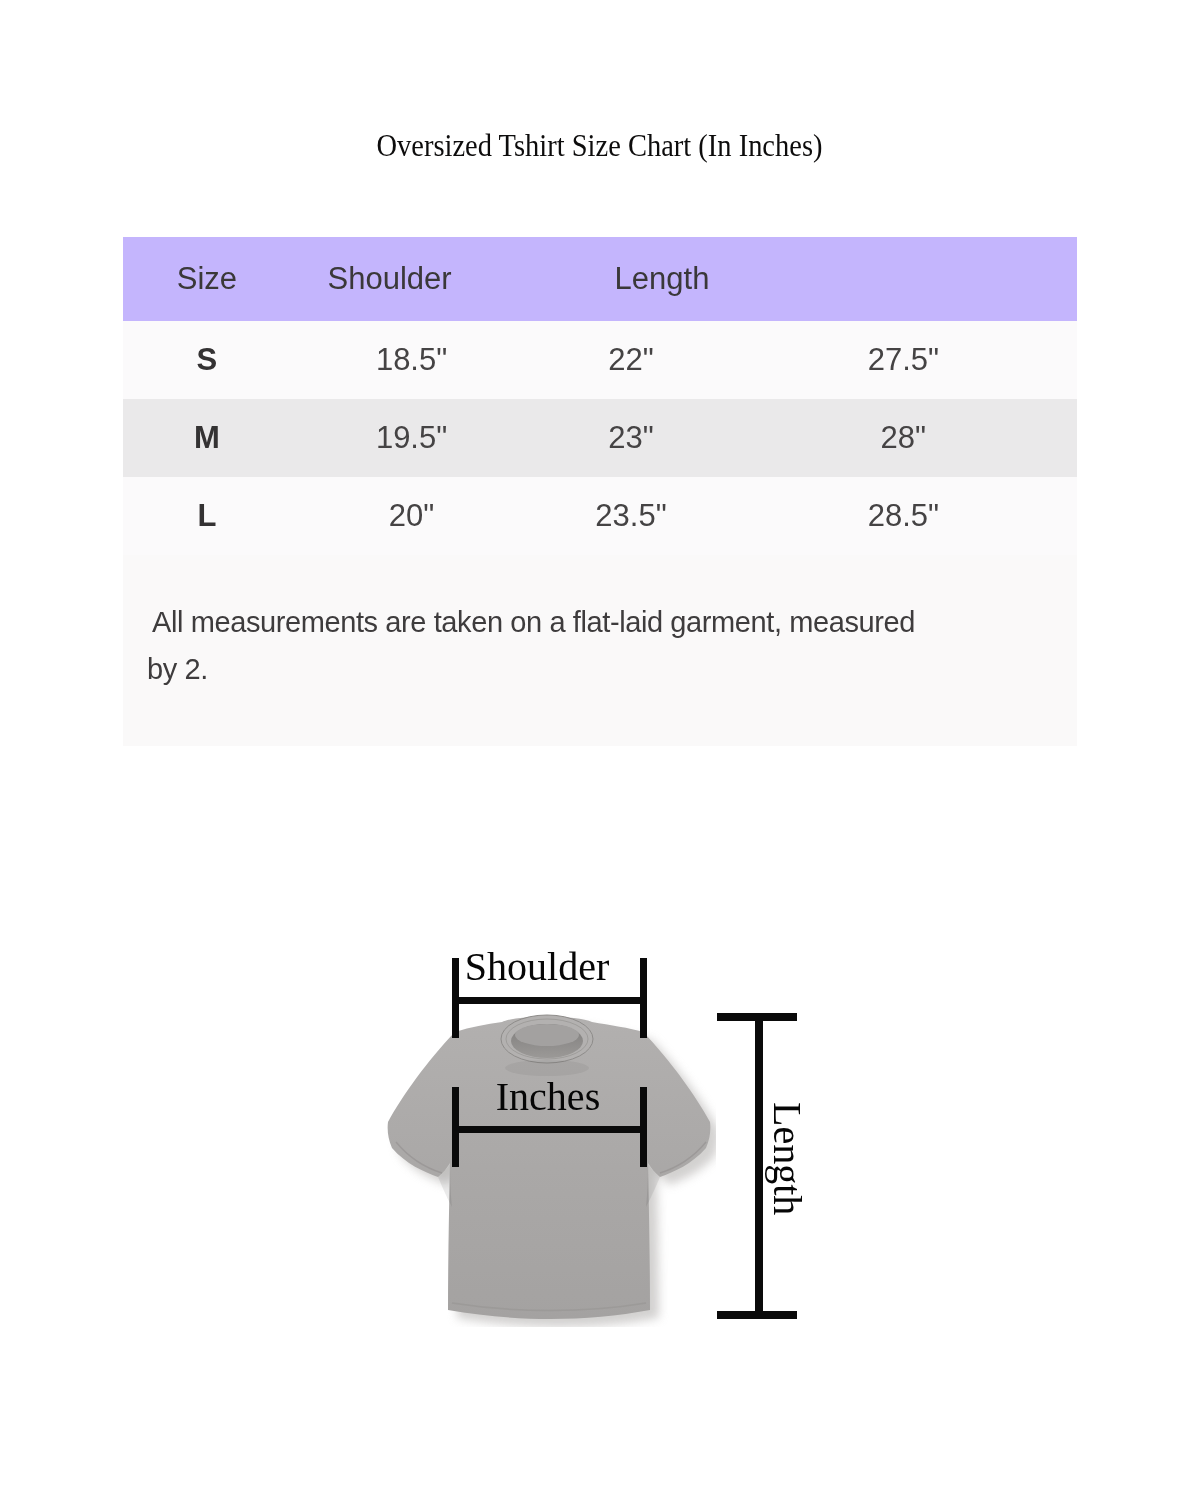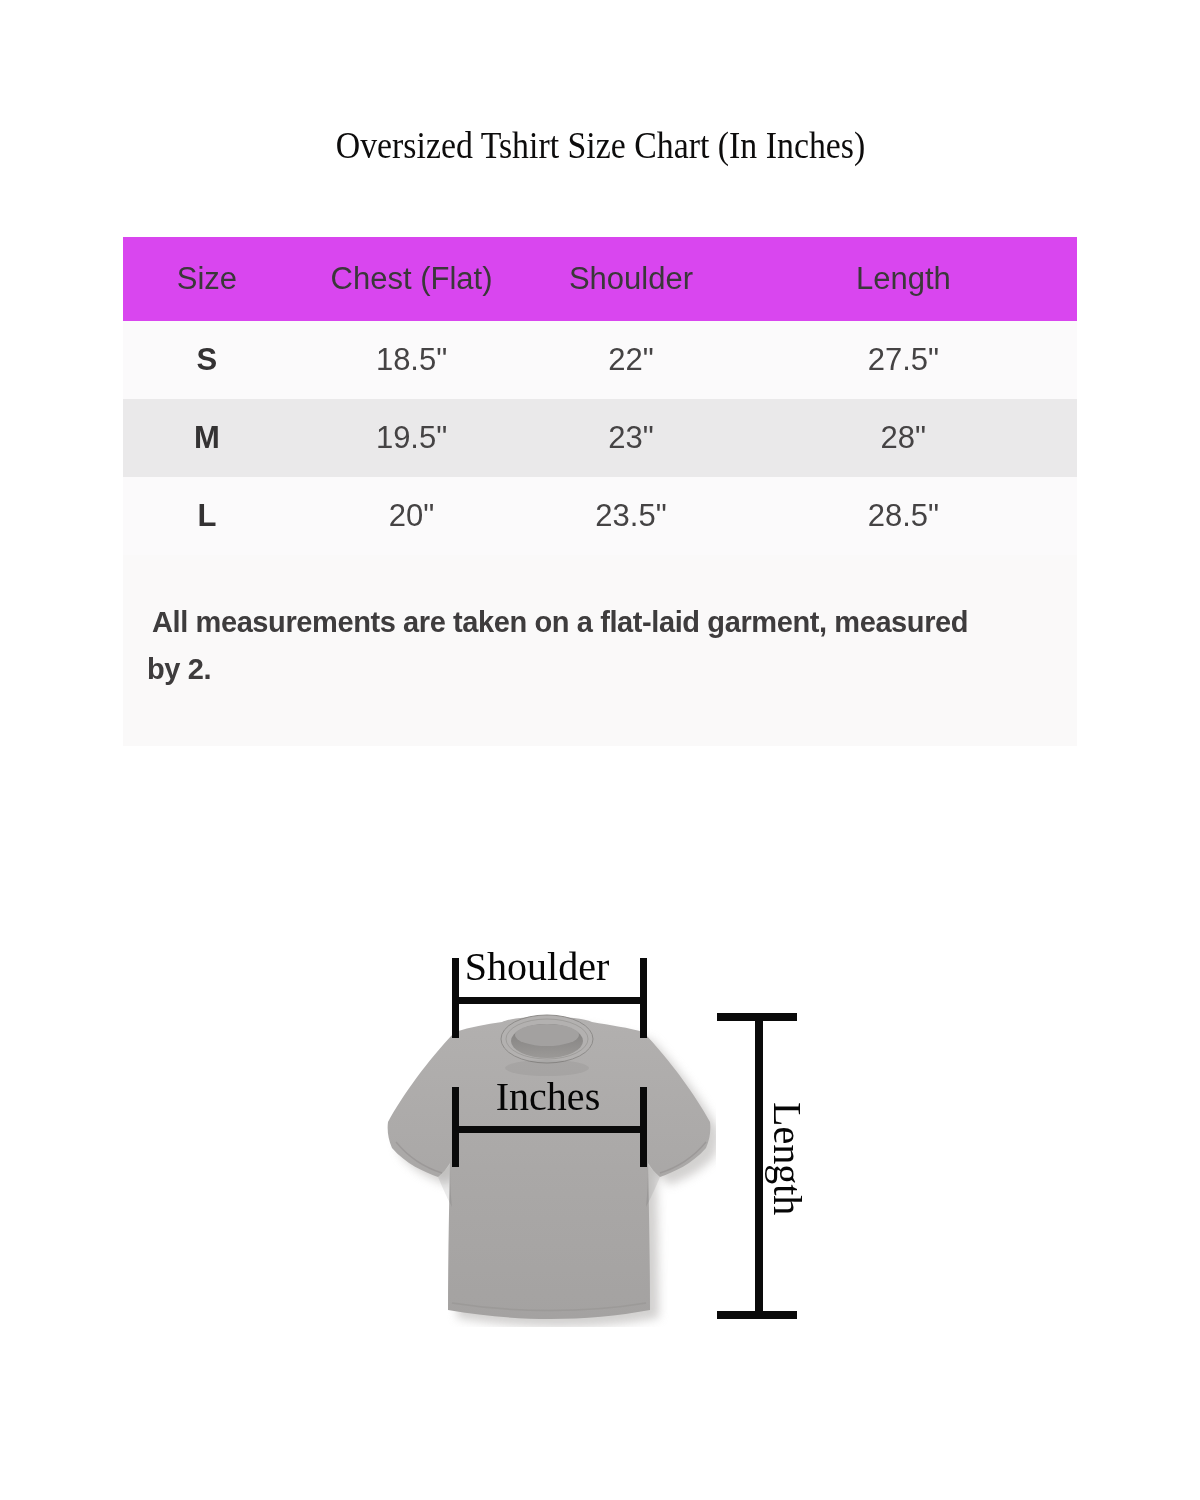--- a/index.html
+++ b/index.html
@@ -4,37 +4,37 @@
 <style>
   html,body{margin:0;padding:0;}
   body{
     width:1200px;height:1500px;background:#ffffff;position:relative;
     font-family:"Liberation Sans","DejaVu Sans",sans-serif;overflow:hidden;
   }
   
   .title{
     position:absolute;top:120px;left:0;width:1200px;text-align:center;
     font-family:"Liberation Serif","DejaVu Serif",serif;
-    font-size:38px;line-height:50px;color:#0d0c0c;white-space:nowrap;
+    font-size:32px;line-height:50px;color:#0d0c0c;white-space:nowrap;
   }
   .title-text{display:inline-block;transform:scaleX(.89);transform-origin:center;}
   
   .chart{position:absolute;left:123px;top:237px;width:954px;}
   .trow{display:flex;align-items:center;height:78px;}
-  .trow.head{height:84px;background:#d946ef;}
+  .trow.head{height:84px;background:#c4b5fd;}
   .trow.light{background:#fbfafb;}
   .trow.alt{background:#eae9ea;}
   .cell{text-align:center;font-size:31px;color:#454344;}
   .c0{width:17.6%;} .c1{width:25.3%;} .c2{width:20.7%;} .c3{width:36.4%;}
   .head .cell{color:#3a3839;font-weight:400;}
   .cell.size{font-weight:700;color:#343233;}
   
   .note{
     background:#faf9f9;padding:44px 24px 53px 24px;
-    font-size:29px;line-height:47px;color:#3e3c3d;letter-spacing:-.4px;font-weight:bold;
+    font-size:29px;line-height:47px;color:#3e3c3d;letter-spacing:-.4px;
   }
   .note-line{white-space:nowrap;}
   .note-line:first-child{padding-left:5px;}
   
   .diagram{position:absolute;left:0;top:930px;width:1200px;height:470px;}
   .diagram *{position:absolute;}
   .mline{background:#0a0a0a;}
   .hline{height:7px;width:195px;left:452px;}
   .hline.shoulder{top:67px;}
   .hline.chest{top:196px;}
@@ -59,21 +59,20 @@
 </head>
 <body>
 
 <div class="title">
   <span class="title-text">Oversized Tshirt Size Chart (In Inches)</span>
 </div>
 
 <div class="chart">
   <div class="trow head">
     <div class="cell c0">Size</div>
-    <div class="cell c1">Chest (Flat)</div>
     <div class="cell c2">Shoulder</div>
     <div class="cell c3">Length</div>
   </div>
   <div class="trow light">
     <div class="cell c0 size">S</div>
     <div class="cell c1">18.5"</div>
     <div class="cell c2">22"</div>
     <div class="cell c3">27.5"</div>
   </div>
   <div class="trow alt">

